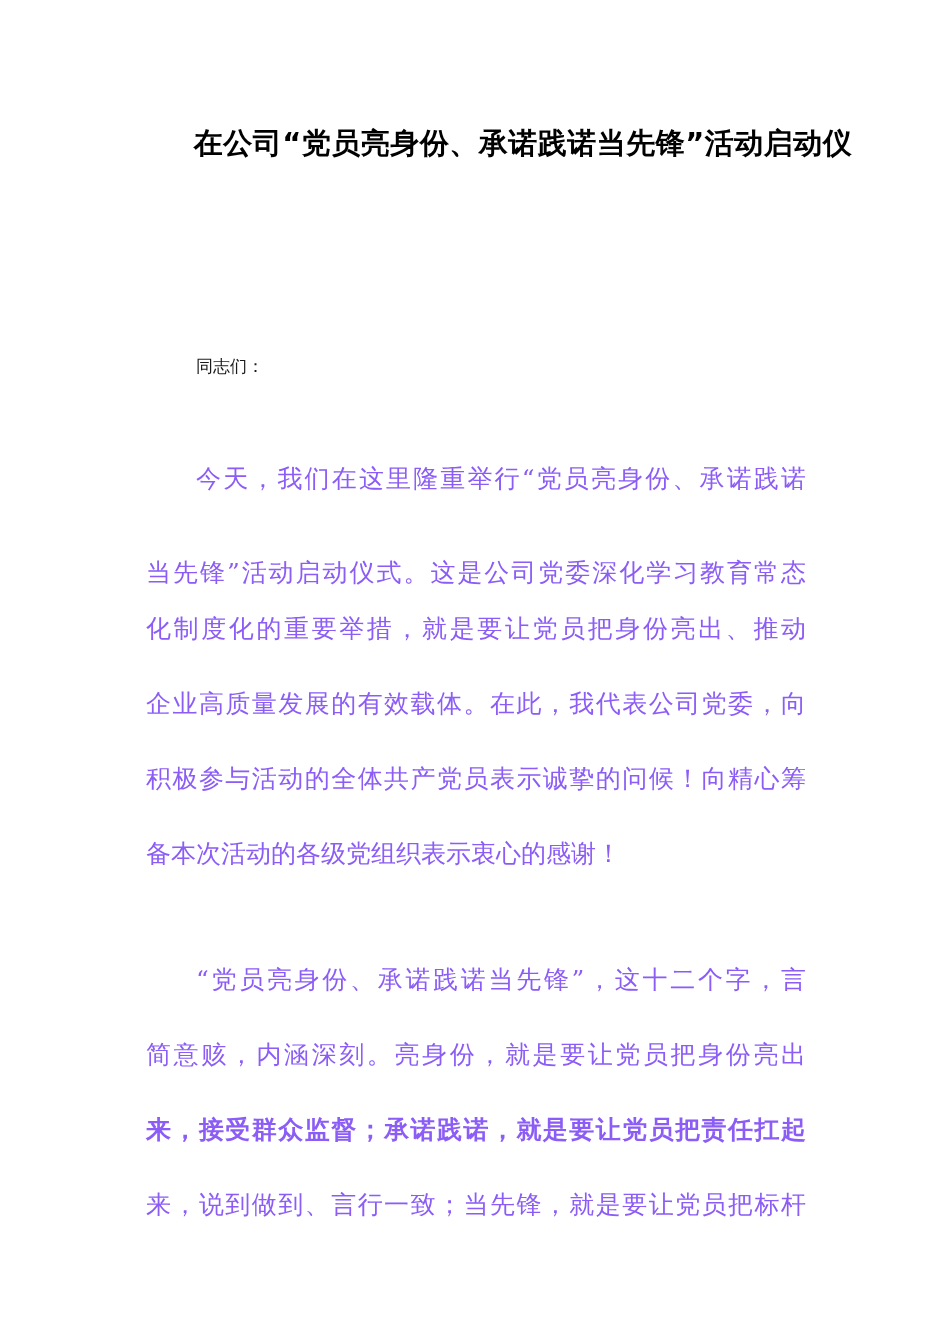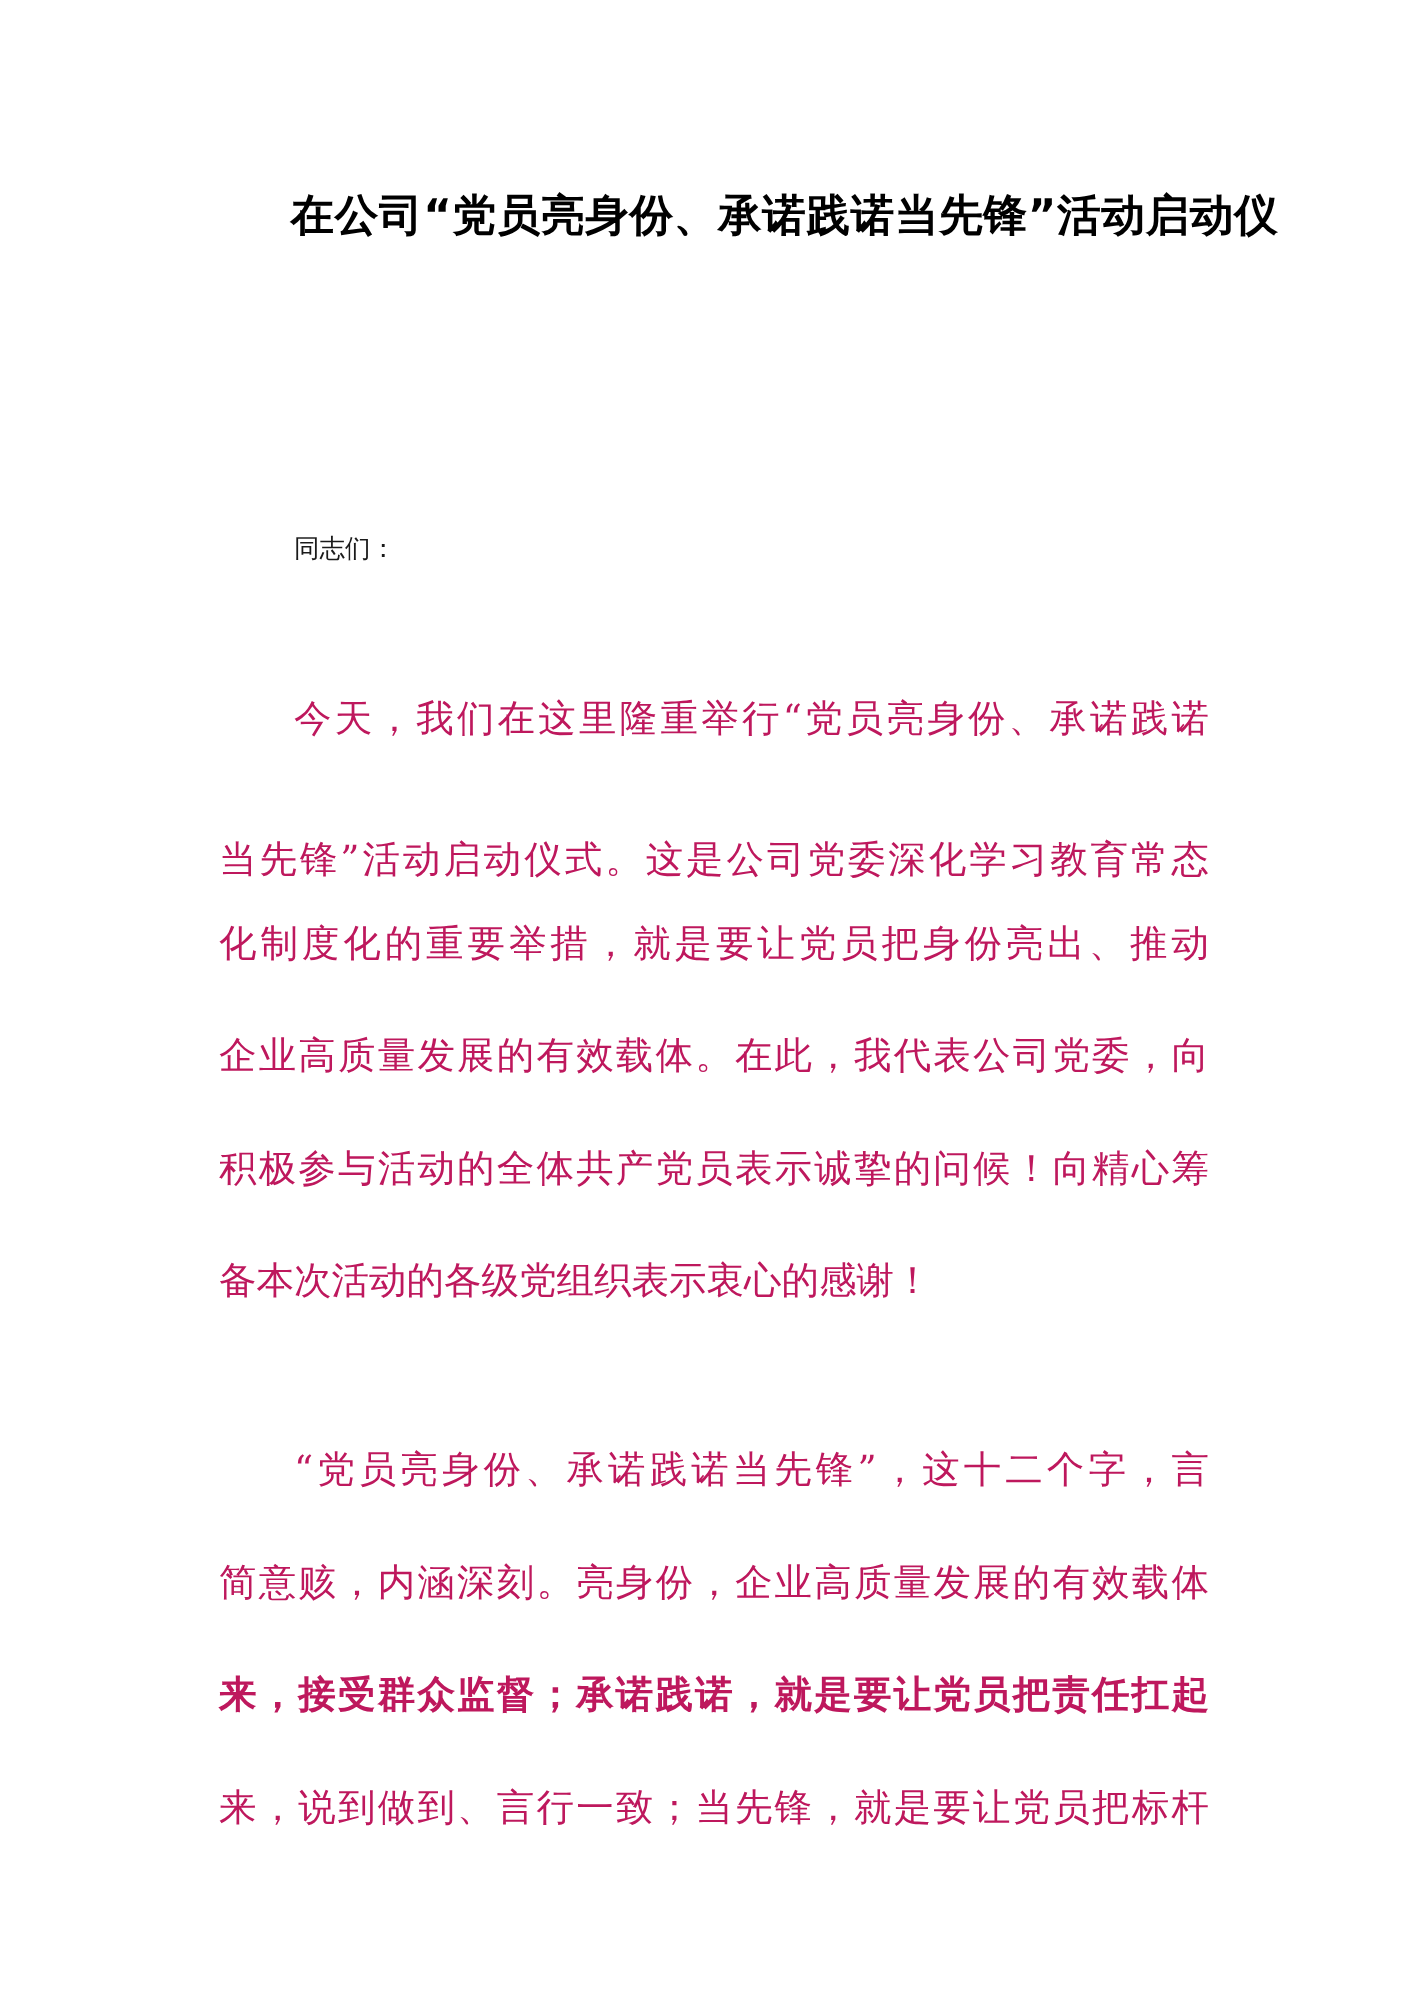--- a/index.html
+++ b/index.html
@@ -36,21 +36,21 @@
     }
     .title-1 { top: 123px; letter-spacing: 0.5px; padding-left: 48px; }
     .title-2 { top: 196px; }
     .line {
       position: absolute;
       left: 146px;
       width: 660px;
       font-size: 25px;
       line-height: 36px;
       white-space: nowrap;
-      color: #be185d;
+      color: #8b5cf6;
       text-align: justify;
       text-align-last: justify;
     }
     .line.indent { left: 196px; width: 610px; }
     .line.last { text-align-last: left; }
     .salutation {
       position: absolute;
       left: 196px;
       top: 336px;
       font-size: 17px;
@@ -73,18 +73,18 @@
     <div class="line indent" style="top:461px;">今天，我们在这里隆重举行“党员亮身份、承诺践诺</div>
     <div class="line" style="top:513px;margin-top:42px;">当先锋”活动启动仪式。这是公司党委深化学习教育常态</div>
     <div class="line" style="top:611px;">化制度化的重要举措，就是要让党员把身份亮出、推动</div>
     <div class="line" style="top:686px;">企业高质量发展的有效载体。在此，我代表公司党委，向</div>
     <div class="line" style="top:761px;">积极参与活动的全体共产党员表示诚挚的问候！向精心筹</div>
     <div class="line last" style="top:836px;">备本次活动的各级党组织表示衷心的感谢！</div>
   </div>
 
   <div>
     <div class="line indent" style="top:962px;">“党员亮身份、承诺践诺当先锋”，这十二个字，言</div>
-    <div class="line" style="top:1037px;">简意赅，内涵深刻。亮身份，企业高质量发展的有效载体</div>
+    <div class="line" style="top:1037px;">简意赅，内涵深刻。亮身份，就是要让党员把身份亮出</div>
     <div class="line" style="top:1112px;font-weight:bold;">来，接受群众监督；承诺践诺，就是要让党员把责任扛起</div>
     <div class="line" style="top:1187px;">来，说到做到、言行一致；当先锋，就是要让党员把标杆</div>
   </div>
 
 </div>
 
 </body></html>

